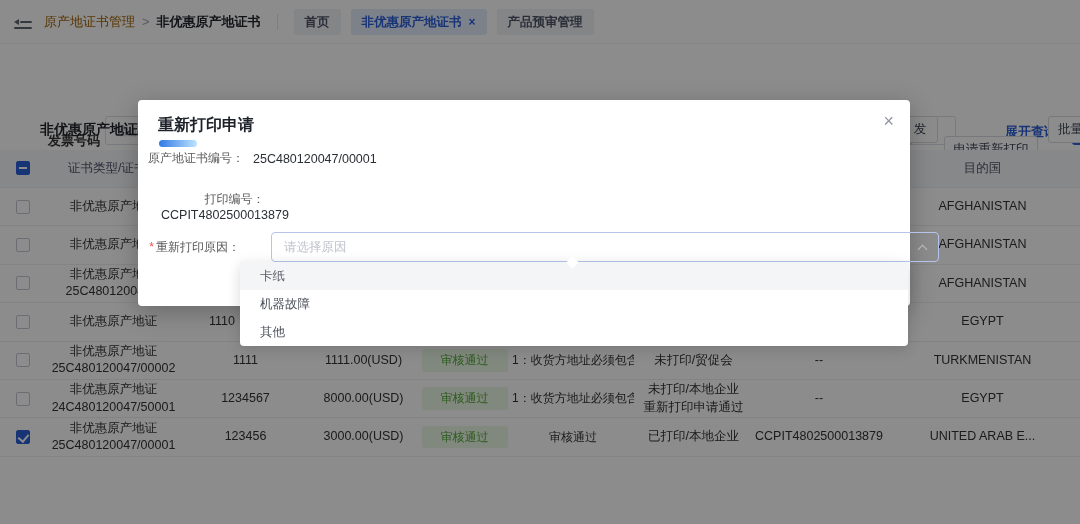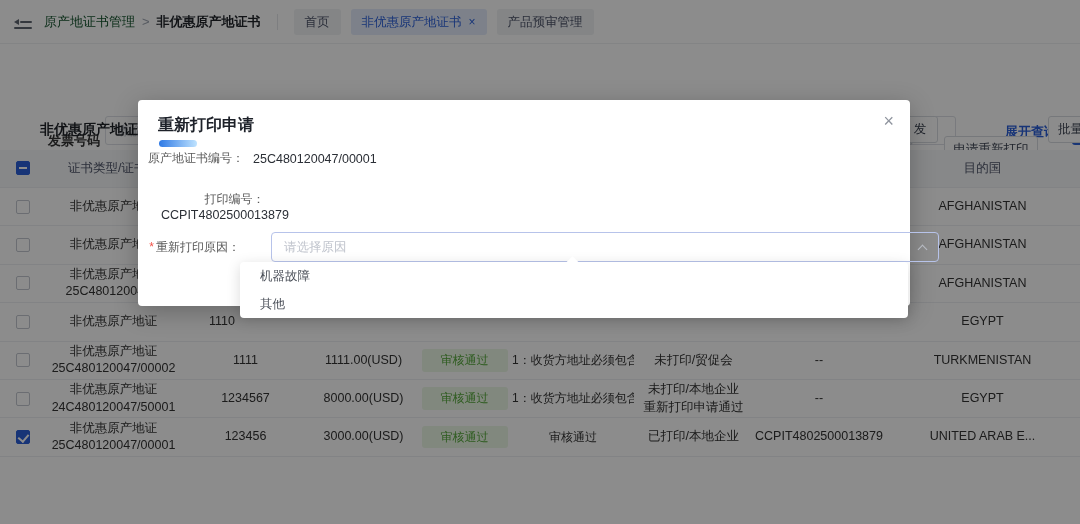--- a/index.html
+++ b/index.html
@@ -13,27 +13,27 @@
   .topbar { position:absolute; left:0; top:0; width:1080px; height:44px;
     display:flex; align-items:center; padding-left:14px; background:#fff;
     border-bottom:1px solid #eef0f2; }
   .fold-icon { width:18px; height:14px; margin-right:12px; position:relative; cursor:pointer; }
   .fold-icon i { position:absolute; right:0; height:2px; background:#5f6672; border-radius:1px; }
   .fold-icon i:nth-child(1){ top:0; width:18px; }
   .fold-icon i:nth-child(2){ top:6px; width:12px; }
   .fold-icon i:nth-child(3){ top:12px; width:18px; }
   .fold-icon .arr { position:absolute; left:0; top:4px; width:0; height:0;
     border-top:3px solid transparent; border-bottom:3px solid transparent; border-right:5px solid #5f6672; }
-  .crumb-parent { color:#14532d; }
+  .crumb-parent { color:#a16207; }
   .crumb-sep { color:#9ca3af; margin:0 7px; }
   .crumb-current { color:#1f2329; font-weight:bold; }
   .tb-divider { width:1px; height:16px; background:#e3e6ea; margin:0 16px; }
   .tabs { display:flex; gap:10px; }
   .tab { height:26px; line-height:26px; padding:0 11px; background:#f0f2f5; border-radius:3px;
-    color:#4e5569; font-size:12.5px; cursor:pointer; white-space:nowrap; }
+    color:#4e5569; font-size:12.5px; cursor:pointer; white-space:nowrap;font-weight:bold; }
   .tab.active { background:#e3ecfc; color:#2b5fd9; }
   .tab .x { margin-left:7px; color:#2b5fd9; font-size:12px; }
   
   .filterbar { position:absolute; left:0; top:55px; width:1080px; height:46px; background:#fff; }
   .f-label { position:absolute; top:68px; font-size:13px; font-weight:600; color:#333; white-space:nowrap;margin-top:9px; }
   .f-input, .f-select, .f-daterange { position:absolute; top:61px; height:29px;
     border:1px solid #dcdfe5; border-radius:3px; background:#fff; font-size:12.5px; }
   .f-input { padding:0 10px; color:#333; width:160px; left:105px; }
   .f-input::placeholder { color:#c0c4cc; }
   .f-select { display:flex; align-items:center; justify-content:space-between;
@@ -315,15 +315,16 @@
     <span class="m-label"><span class="m-star">*</span><span>重新打印原因：</span></span>
     <div class="m-select">
       <span class="m-placeholder">请选择原因</span>
       <span class="chev up"></span>
     </div>
   </div>
 </div>
 
 <div class="dropdown">
   <span class="notch"></span>
+  <div class="opt hl">卡纸</div>
   <div class="opt">机器故障</div>
   <div class="opt">其他</div>
 </div>
 
 </body></html>

